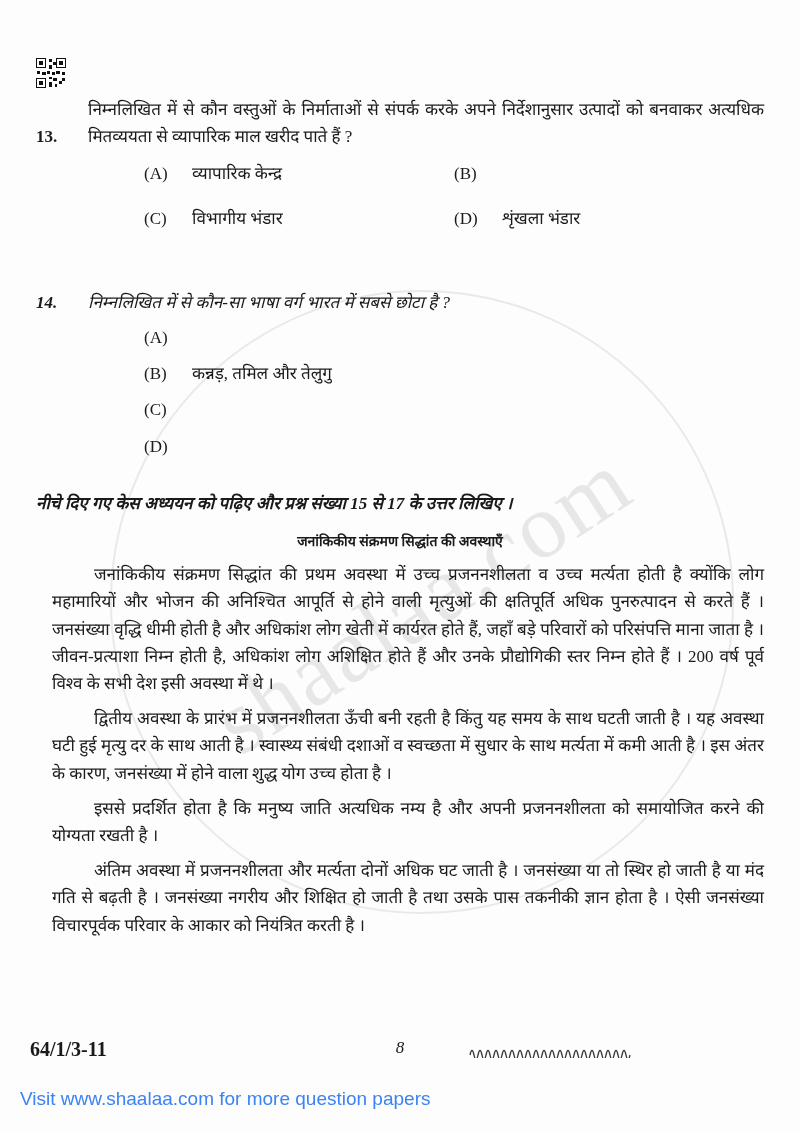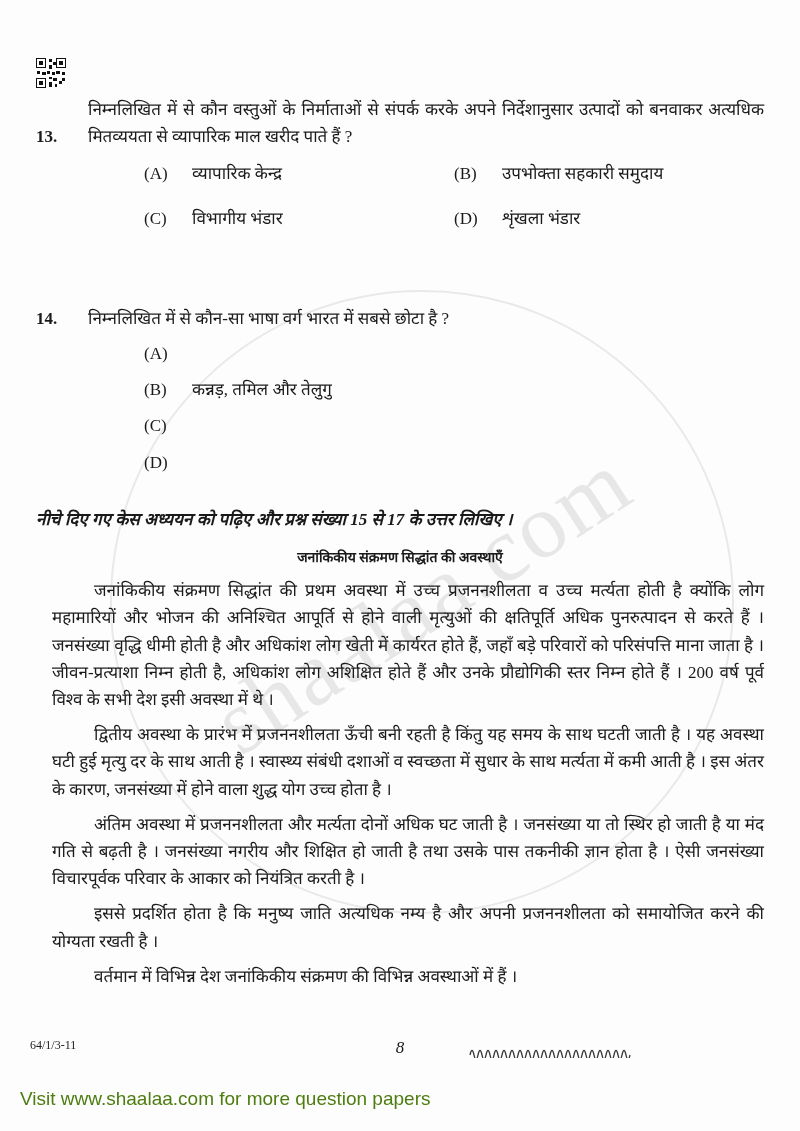--- a/index.html
+++ b/index.html
@@ -43,21 +43,21 @@
   .qtext{flex:1;text-align:justify;}
   .options-grid{
     display:grid;grid-template-columns:1fr 1fr;
     padding-left:56px;margin:10px 0 0 52px;
     row-gap:8px;
   }
   .options-col{padding-left:56px;margin:8px 0 0 52px;}
   .option{display:flex;margin-bottom:9px;}
   .opt-label{width:48px;flex:0 0 48px;}
   .q13{margin-top:4px;align-items:flex-end;}
-  .q14{margin-top:64px;}
+  .q14{margin-top:48px;font-style:italic;}
   
   .instruction{
     margin-top:30px;
     font-style:italic;
     font-weight:600;
   }
   .cs-heading{
     text-align:center;
     font-weight:bold;
     margin-top:14px;
@@ -67,28 +67,28 @@
     text-align:justify;
     text-indent:42px;
     margin:8px 0 0 16px;
   }
   
   .footer{
     position:absolute;left:0;right:0;top:1038px;
     height:30px;
     z-index:1;
   }
-  .footer-code{position:absolute;left:30px;top:0;font-weight:normal;font-size:12px;}
+  .footer-code{position:absolute;left:30px;top:0;font-weight:bold;font-size:20px;}
   .footer-page{position:absolute;left:0;right:0;top:0;text-align:center;font-style:italic;font-size:17px;}
   .footer-scribble{position:absolute;left:468px;top:6px;}
   
   .banner{
     position:absolute;left:20px;top:1088px;
     font-family:"Liberation Sans","DejaVu Sans",sans-serif;
-    font-size:19px;color:#4d7c0f;
+    font-size:19px;color:#3b82f6;
     z-index:1;
   }
 </style>
 </head>
 <body>
 
 <div class="watermark">
   <span>shaalaa.com</span>
 </div>
 
@@ -129,21 +129,20 @@
       <div class="qnum">13.</div>
       <div class="qtext">निम्नलिखित में से कौन वस्तुओं के निर्माताओं से संपर्क करके अपने निर्देशानुसार उत्पादों को बनवाकर अत्यधिक मितव्ययता से व्यापारिक माल खरीद पाते हैं ?</div>
     </div>
     <div class="options-grid">
       <div class="option">
         <span class="opt-label">(A)</span>
         <span>व्यापारिक केन्द्र</span>
       </div>
       <div class="option">
         <span class="opt-label">(B)</span>
-        <span>उपभोक्ता सहकारी समुदाय</span>
       </div>
       <div class="option">
         <span class="opt-label">(C)</span>
         <span>विभागीय भंडार</span>
       </div>
       <div class="option">
         <span class="opt-label">(D)</span>
         <span>शृंखला भंडार</span>
       </div>
     </div>
@@ -165,23 +164,22 @@
       </div>
       <div class="option">
         <span class="opt-label">(D)</span>
       </div>
     </div>
 
     <div class="instruction">नीचे दिए गए केस अध्ययन को पढ़िए और प्रश्न संख्या 15 से 17 के उत्तर लिखिए ।</div>
     <div class="cs-heading">जनांकिकीय संक्रमण सिद्धांत की अवस्थाएँ</div>
     <p class="para">जनांकिकीय संक्रमण सिद्धांत की प्रथम अवस्था में उच्च प्रजननशीलता व उच्च मर्त्यता होती है क्योंकि लोग महामारियों और भोजन की अनिश्चित आपूर्ति से होने वाली मृत्युओं की क्षतिपूर्ति अधिक पुनरुत्पादन से करते हैं । जनसंख्या वृद्धि धीमी होती है और अधिकांश लोग खेती में कार्यरत होते हैं, जहाँ बड़े परिवारों को परिसंपत्ति माना जाता है । जीवन-प्रत्याशा निम्न होती है, अधिकांश लोग अशिक्षित होते हैं और उनके प्रौद्योगिकी स्तर निम्न होते हैं । 200 वर्ष पूर्व विश्व के सभी देश इसी अवस्था में थे ।</p>
     <p class="para">द्वितीय अवस्था के प्रारंभ में प्रजननशीलता ऊँची बनी रहती है किंतु यह समय के साथ घटती जाती है । यह अवस्था घटी हुई मृत्यु दर के साथ आती है । स्वास्थ्य संबंधी दशाओं व स्वच्छता में सुधार के साथ मर्त्यता में कमी आती है । इस अंतर के कारण, जनसंख्या में होने वाला शुद्ध योग उच्च होता है ।</p>
+    <p class="para">इससे प्रदर्शित होता है कि मनुष्य जाति अत्यधिक नम्य है और अपनी प्रजननशीलता को समायोजित करने की योग्यता रखती है ।</p>
     <p class="para">अंतिम अवस्था में प्रजननशीलता और मर्त्यता दोनों अधिक घट जाती है । जनसंख्या या तो स्थिर हो जाती है या मंद गति से बढ़ती है । जनसंख्या नगरीय और शिक्षित हो जाती है तथा उसके पास तकनीकी ज्ञान होता है । ऐसी जनसंख्या विचारपूर्वक परिवार के आकार को नियंत्रित करती है ।</p>
-    <p class="para">इससे प्रदर्शित होता है कि मनुष्य जाति अत्यधिक नम्य है और अपनी प्रजननशीलता को समायोजित करने की योग्यता रखती है ।</p>
-    <p class="para">वर्तमान में विभिन्न देश जनांकिकीय संक्रमण की विभिन्न अवस्थाओं में हैं ।</p>
 
   </div>
 </div>
 
 <div class="footer">
   <span class="footer-code">64/1/3-11</span>
   <div class="footer-page">8</div>
   <svg class="footer-scribble" width="172" height="14" viewBox="0 0 172 14">
     <path d="M2 11 q2 -9 4 0 t4 0 t4 0 t4 0 t4 0 t4 0 t4 0 t4 0 t4 0 t4 0 t4 0 t4 0 t4 0 t4 0 t4 0 t4 0 t4 0 t4 0 t4 0 t4 0 t4 0 t4 0 t4 0 t4 0 t4 0 t4 0 t4 0 t4 0 t4 0 t4 0 t4 0 t4 0 t4 0 t4 0 t4 0 t4 0 t4 0 t4 0 t4 0 t4 0" fill="none" stroke="#3a3a3a" stroke-width="1.3"></path>
   </svg>

